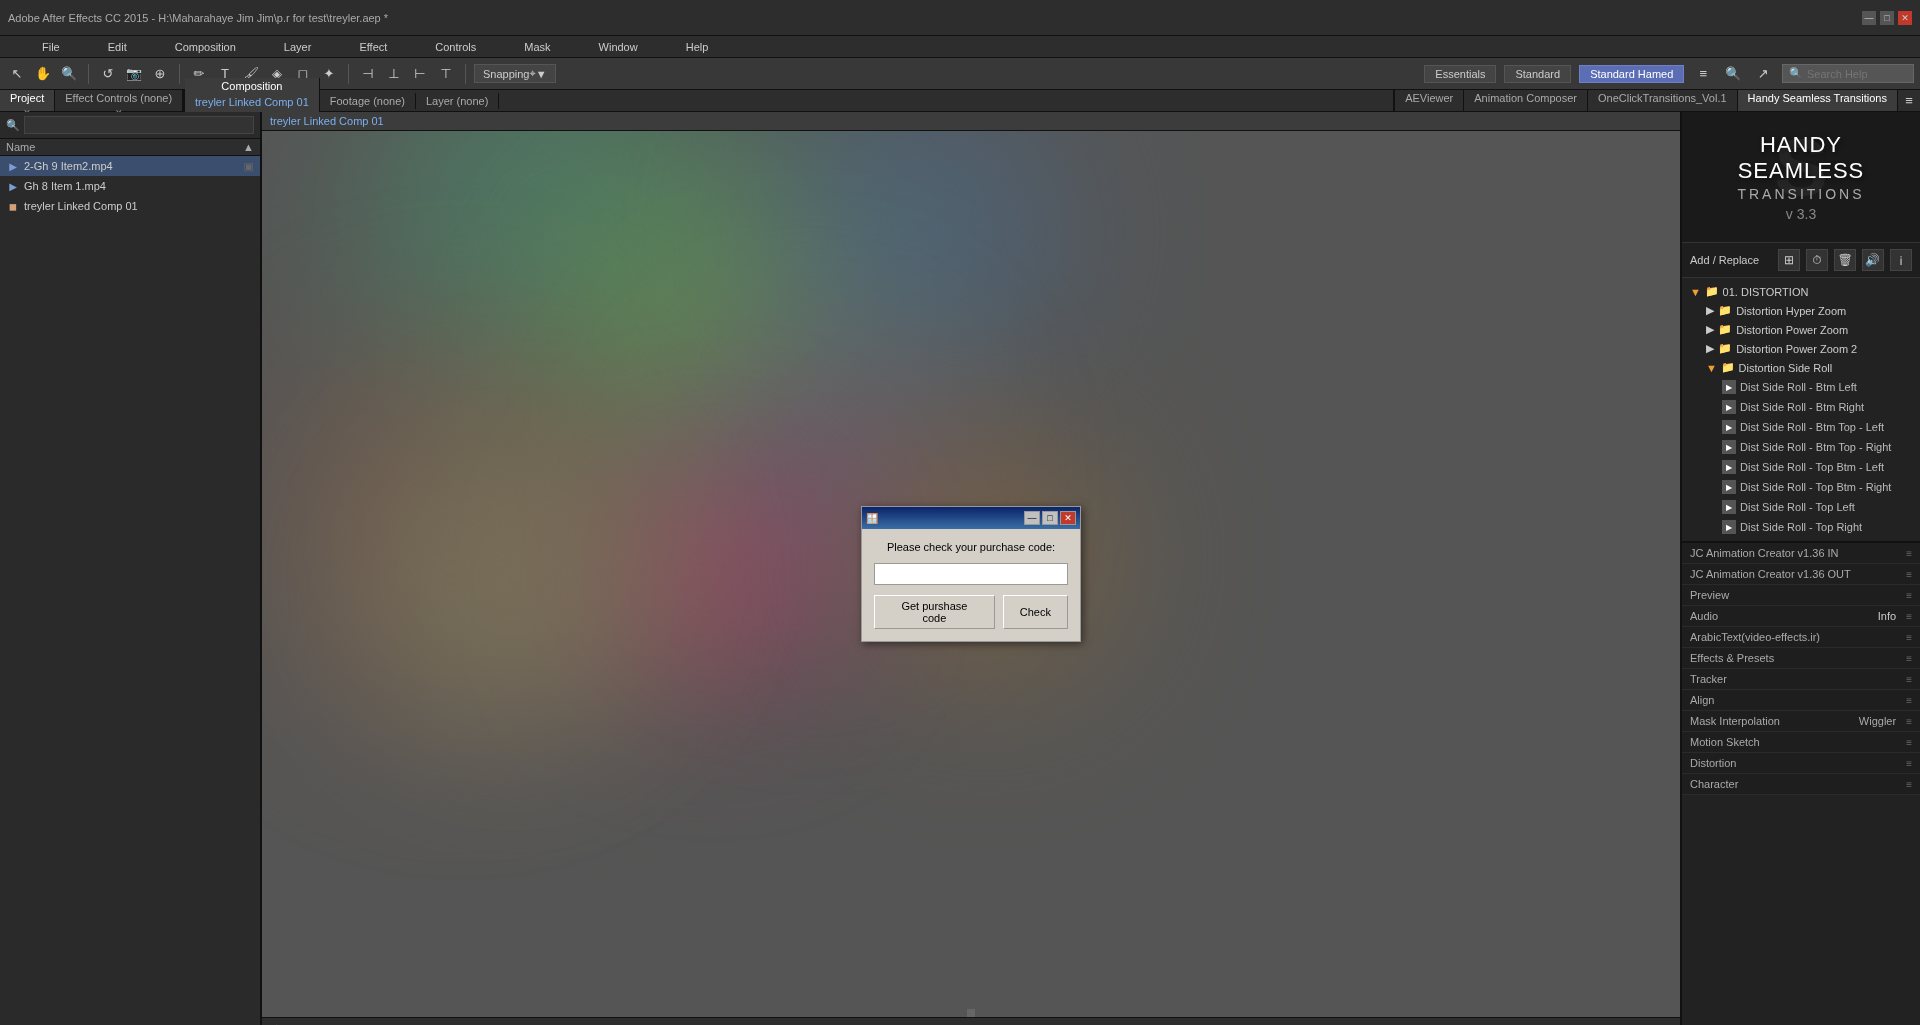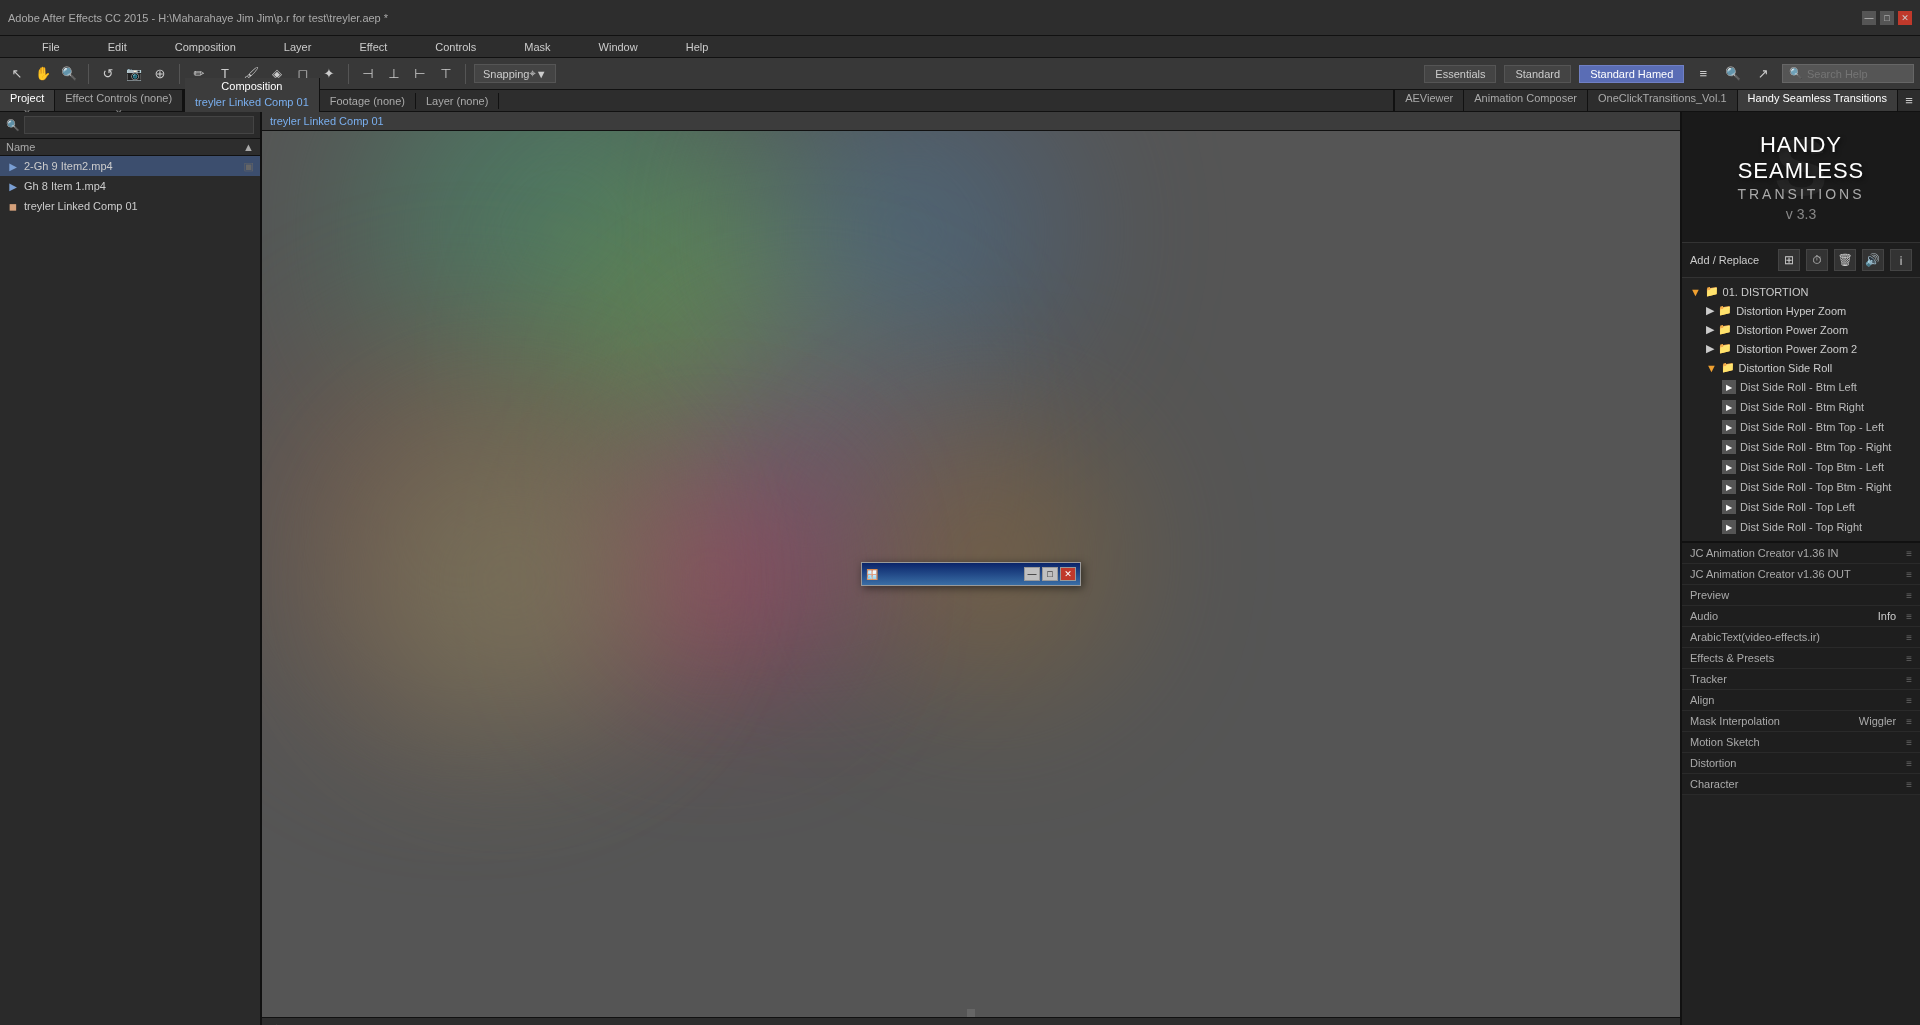--- a/index.html
+++ b/index.html
@@ -603,20 +603,28 @@
       </div>
 
       <div id="dialog-overlay">
         <div id="dialog">
           <div id="dialog-titlebar">
             <span style="color:#fff; font-size:10px;">🪟</span>
             <span id="dialog-title-text"></span>
             <button class="dialog-titlebar-btn">—</button>
             <button class="dialog-titlebar-btn">□</button>
             <button class="dialog-titlebar-btn close-btn">✕</button>
+          </div>
+          <div id="dialog-body">
+            <div id="dialog-message">Please check your purchase code:</div>
+            <input id="dialog-input" type="text" style="">
+            <div id="dialog-buttons">
+              <button class="dialog-btn">Get purshase code</button>
+              <button class="dialog-btn">Check</button>
+            </div>
           </div>
         </div>
       </div>
 
       <div style="position:absolute;bottom:0;left:50%;transform:translateX(-50%);width:8px;height:8px;background:#666;cursor:s-resize;"></div>
     </div>
 
     <div id="bottom-controls">
       <button class="toolbar-btn">▶</button>
       <span style="font-size:11px;color:#aaa;">0:00:00:00</span>

